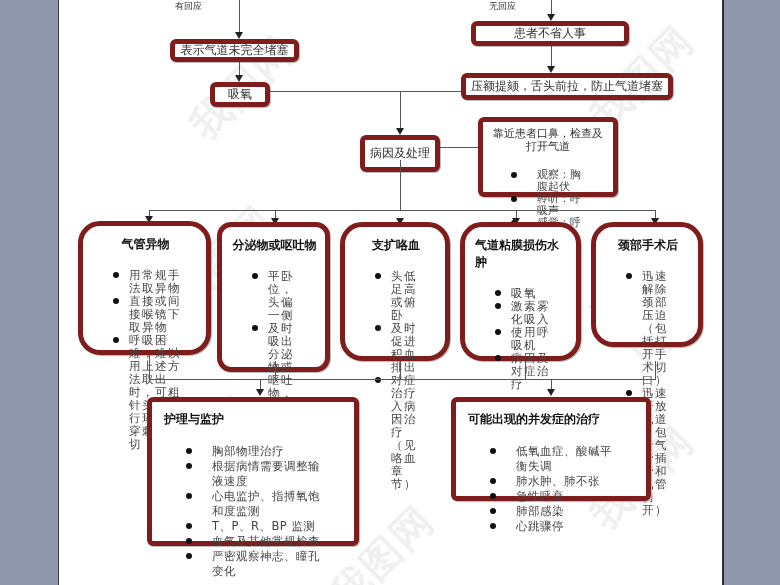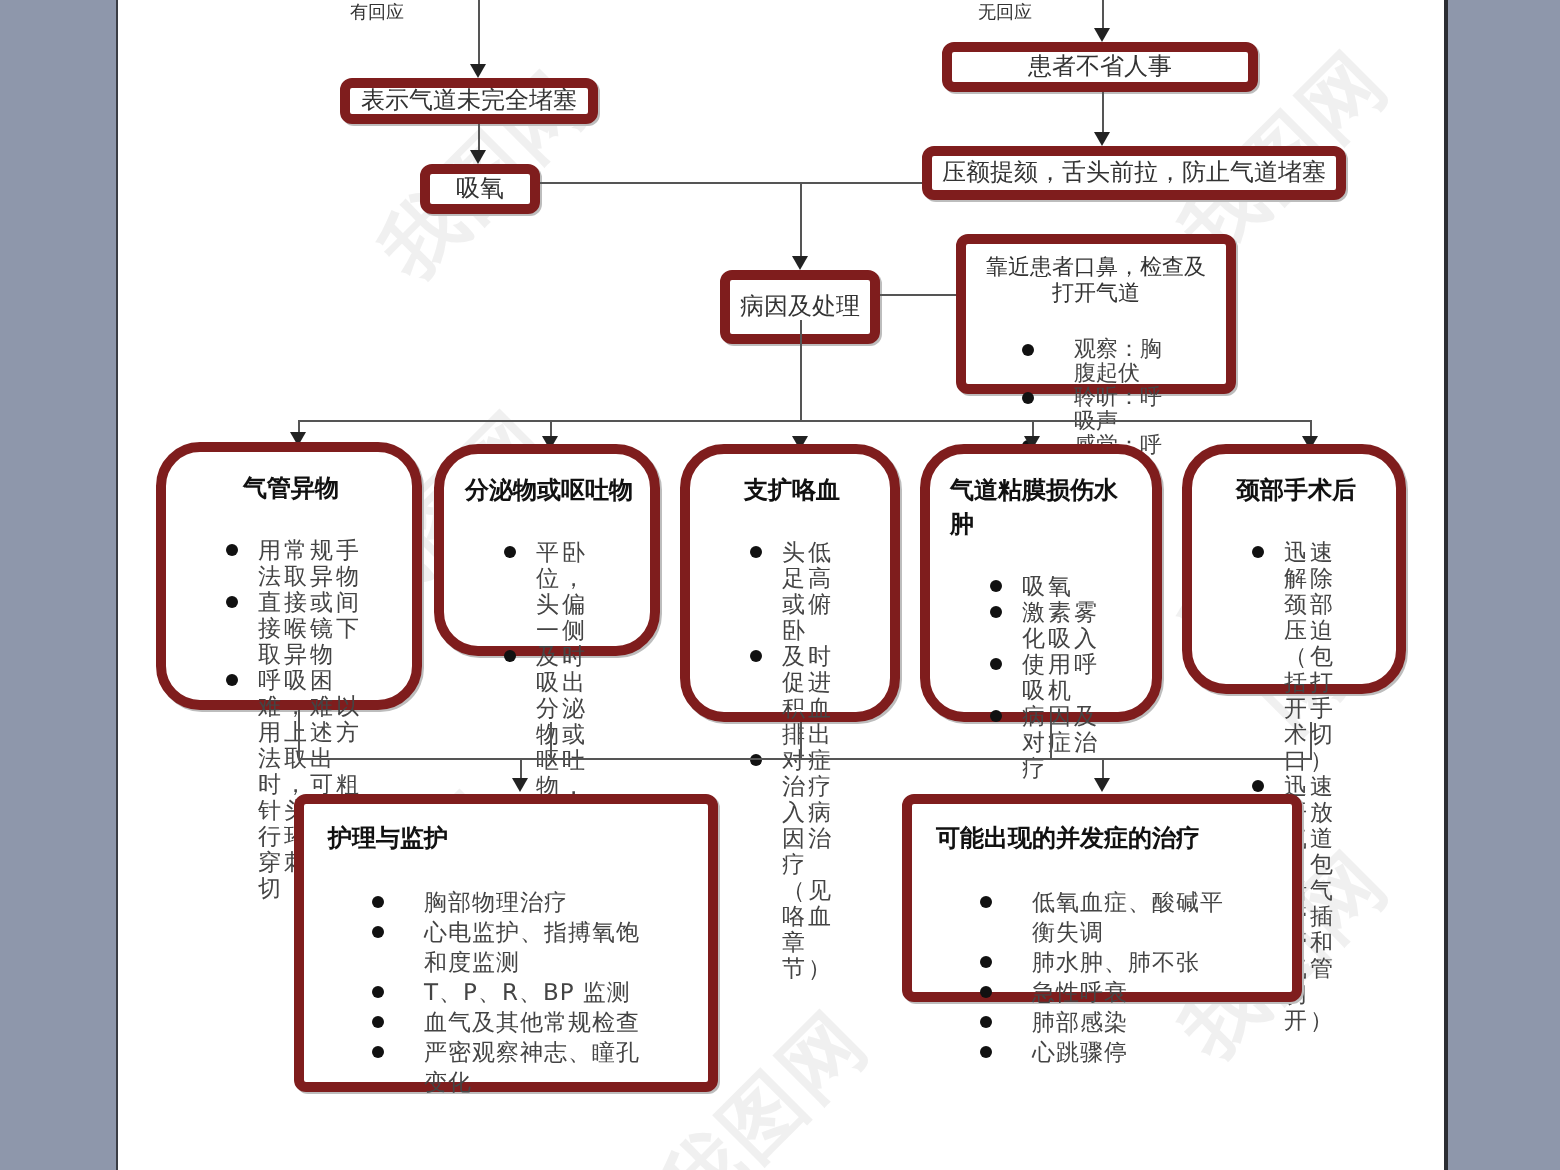--- a/index.html
+++ b/index.html
@@ -116,21 +116,21 @@
   <div class="arrow" style="left:592px;top:218px;"></div>
 
   <div class="box big cause" style="left:19px;top:221px;width:133px;height:134px;">
     <div class="title">气管异物</div>
     <ul class="bl">
       <li>用常规手法取异物</li>
       <li>直接或间接喉镜下取异物</li>
       <li>呼吸困难，难以用上述方法取出时，可粗针头紧急行环甲膜穿刺或气切</li>
     </ul>
   </div>
-  <div class="box big cause" style="left:158px;top:222px;width:113px;height:106px;">
+  <div class="box big cause" style="left:158px;top:222px;width:113px;height:150px;border-radius:14px;">
     <div class="title">分泌物或呕吐物</div>
     <ul class="bl">
       <li>平卧位，头偏一侧</li>
       <li>及时吸出分泌物或呕吐物，保持呼吸道畅通</li>
       <li>病因治疗</li>
     </ul>
   </div>
   <div class="box big cause" style="left:281px;top:222px;width:110px;height:139px;">
     <div class="title">支扩咯血</div>
     <ul class="bl">
@@ -164,20 +164,21 @@
   <div class="hl" style="left:90px;top:379px;width:507px;"></div>
   <div class="vl" style="left:201px;top:379px;height:11px;"></div>
   <div class="arrow" style="left:197px;top:389px;"></div>
   <div class="vl" style="left:492px;top:379px;height:11px;"></div>
   <div class="arrow" style="left:488px;top:389px;"></div>
 
   <div class="box bottom-box" style="left:88px;top:397px;width:212px;height:149px;">
     <div class="title">护理与监护</div>
     <ul class="bl">
       <li>胸部物理治疗</li>
+      <li>根据病情需要调整输液速度</li>
       <li>心电监护、指搏氧饱和度监测</li>
       <li>T、P、R、BP 监测</li>
       <li>血气及其他常规检查</li>
       <li>严密观察神志、瞳孔变化</li>
     </ul>
   </div>
   <div class="box bottom-box" style="left:392px;top:397px;width:200px;height:104px;">
     <div class="title">可能出现的并发症的治疗</div>
     <ul class="bl">
       <li>低氧血症、酸碱平衡失调</li>

